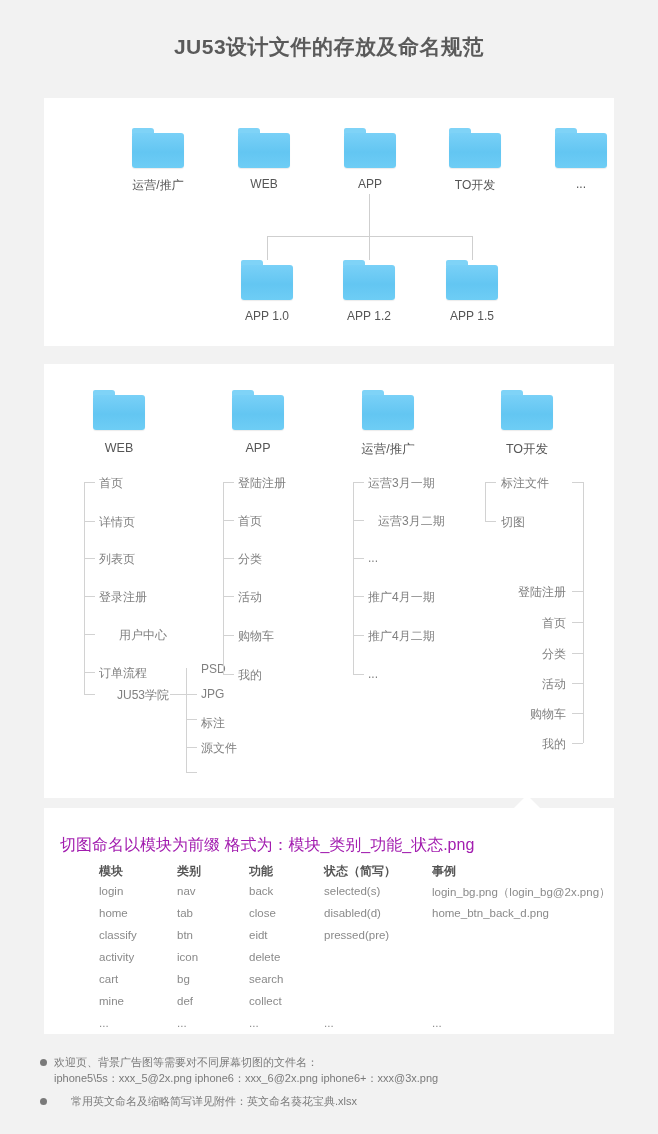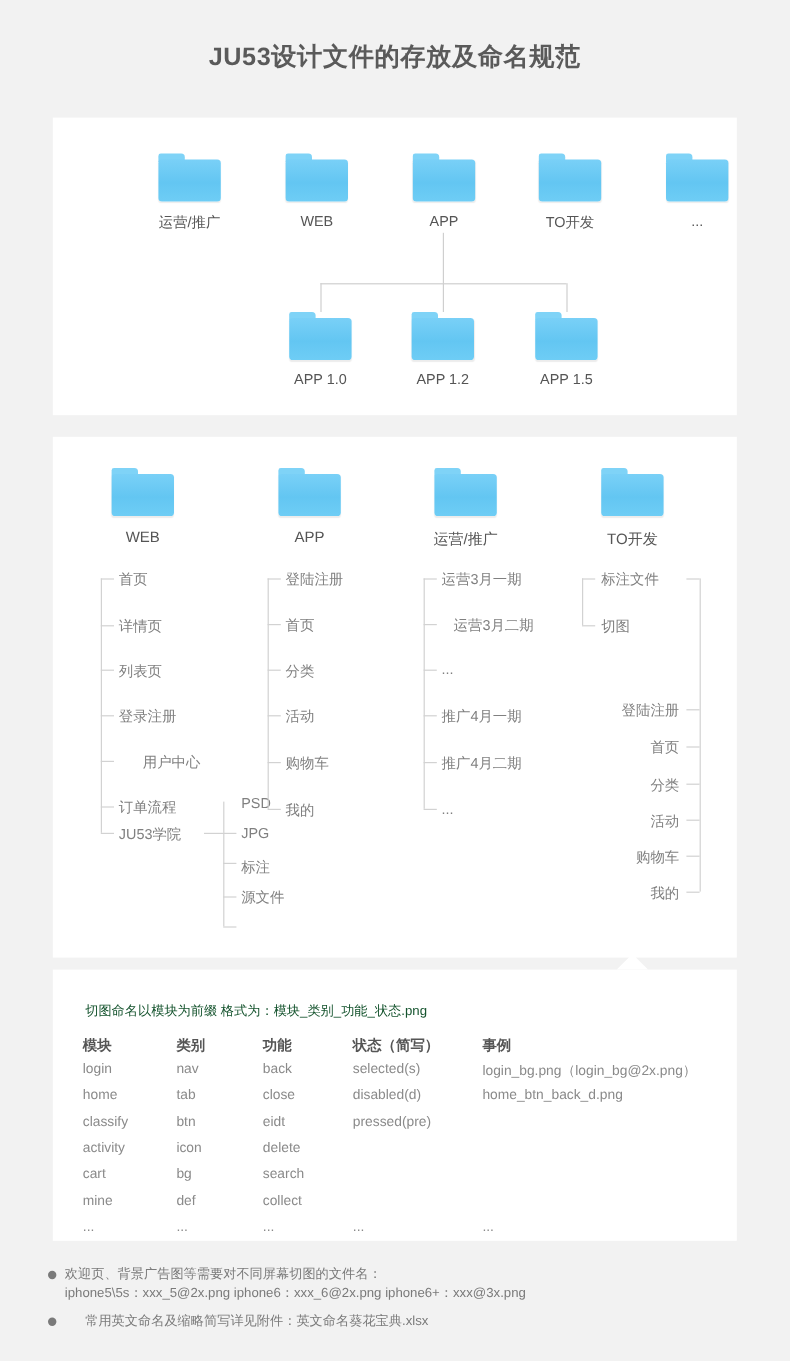--- a/index.html
+++ b/index.html
@@ -68,27 +68,27 @@
   }
   .item.r { text-align: right; }
 
   
   .br { position: absolute; background: #d2d2d2; }
   .br.v { width: 1px; }
   .br.h { height: 1px; }
 
   
   .naming-head {
-    position: absolute; left: 27px; top: 27px;
-    font-size: 11px; color: #14532d; white-space: nowrap;
+    position: absolute; left: 16px; top: 27px;
+    font-size: 16px; color: #a21caf; white-space: nowrap;
   }
   .tbl { position: absolute; left: 25px; top: 55px; width: 530px; }
   .tbl-row { position: relative; height: 22px; }
   .tbl-cell {
-    position: absolute; font-size: 11.5px; color: #8a8a8a; white-space: nowrap;
+    position: absolute; font-size: 11.5px; color: #8a8a8a; white-space: nowrap; margin-left: 30px;
   }
   .tbl-row.head .tbl-cell { color: #555; font-weight: bold; font-size: 12px; }
   .c0 { left: 0; }
   .c1 { left: 78px; }
   .c2 { left: 150px; }
   .c3 { left: 225px; }
   .c4 { left: 333px; }
 
   
   .note { position: absolute; left: 40px; font-size: 11px; color: #7a7a7a; }
@@ -196,21 +196,21 @@
     <div class="br h" style="left:40px; top:270px; width:11px;"></div>
     <div class="br h" style="left:40px; top:308px; width:11px;"></div>
     <div class="br h" style="left:40px; top:330px; width:11px;"></div>
 
     <div class="item" style="left:55px; top:111px;">首页</div>
     <div class="item" style="left:55px; top:150px;">详情页</div>
     <div class="item" style="left:55px; top:187px;">列表页</div>
     <div class="item" style="left:55px; top:225px;">登录注册</div>
     <div class="item" style="left:55px; top:263px;margin-left:20px;">用户中心</div>
     <div class="item" style="left:55px; top:301px;">订单流程</div>
-    <div class="item" style="left:55px; top:323px;text-align:right;">JU53学院</div>
+    <div class="item" style="left:73px; top:323px;text-align:right;">JU53学院</div>
 
     <div class="br h" style="left:126px; top:330px; width:16px;"></div>
     <div class="br v" style="left:142px; top:330px; height:78px;"></div>
     <div class="br v" style="left:142px; top:330px; height:1px;"></div>
     <div class="br h" style="left:142px; top:330px; width:11px;"></div>
     <div class="br h" style="left:142px; top:355px; width:11px;"></div>
     <div class="br h" style="left:142px; top:383px; width:11px;"></div>
     <div class="br h" style="left:142px; top:408px; width:11px;"></div>
     <div class="br v" style="left:142px; top:304px; height:26px;"></div>
 

